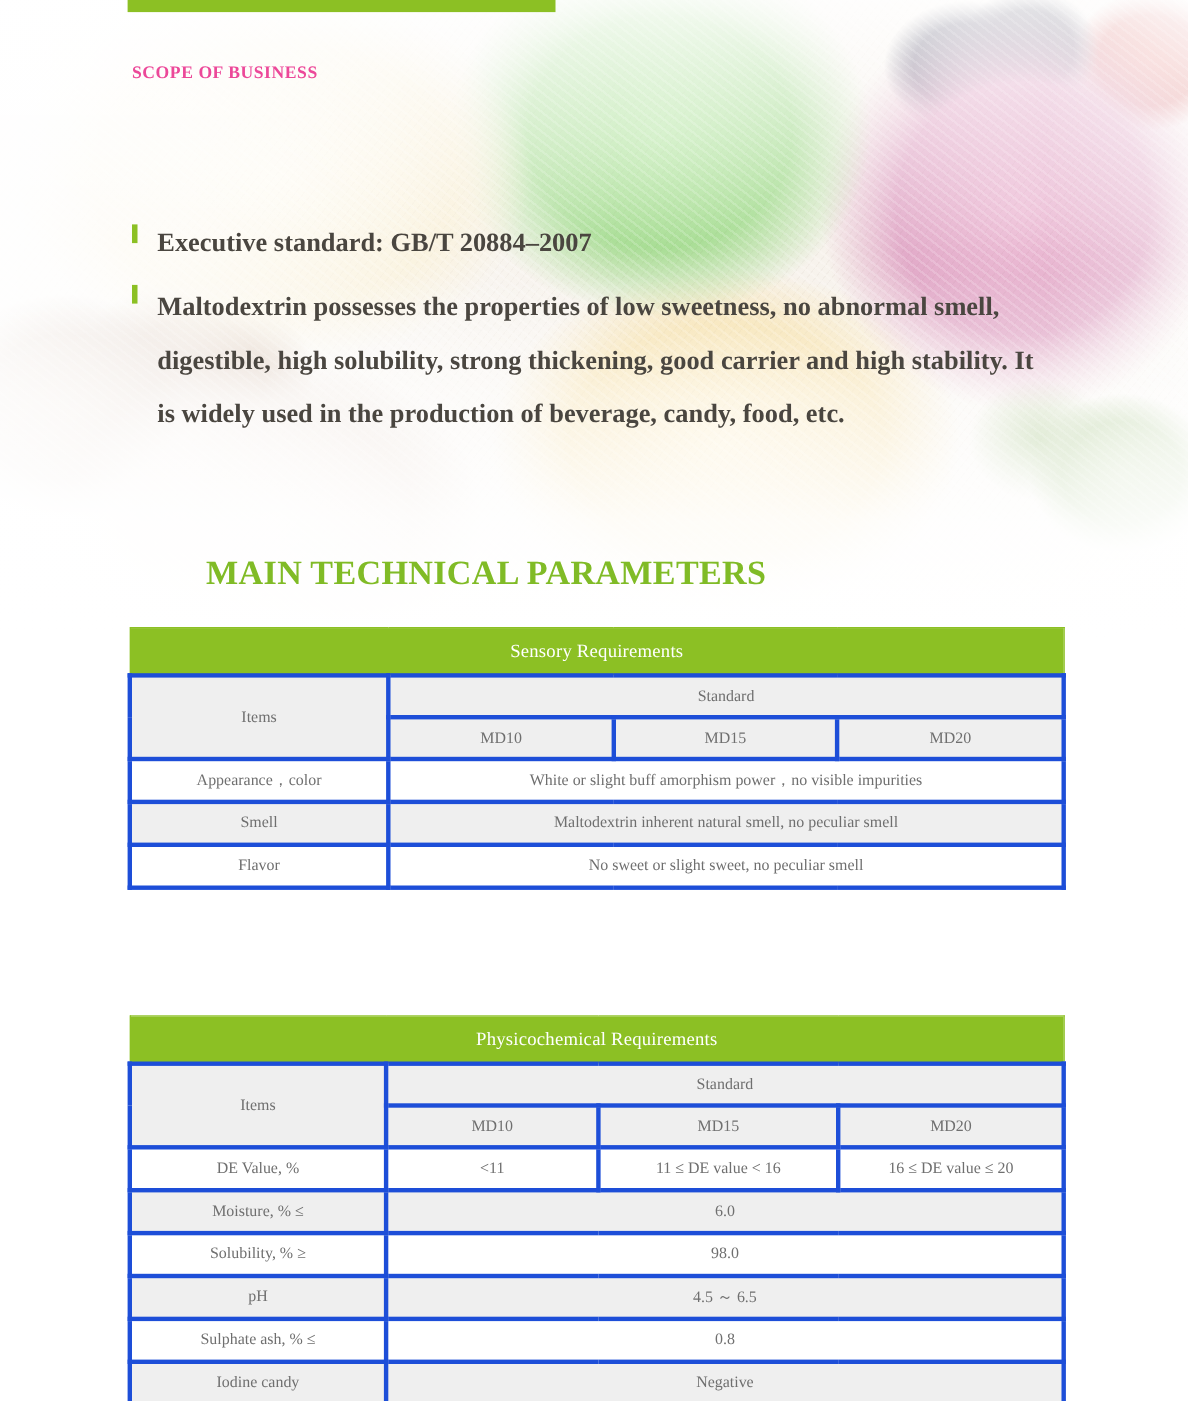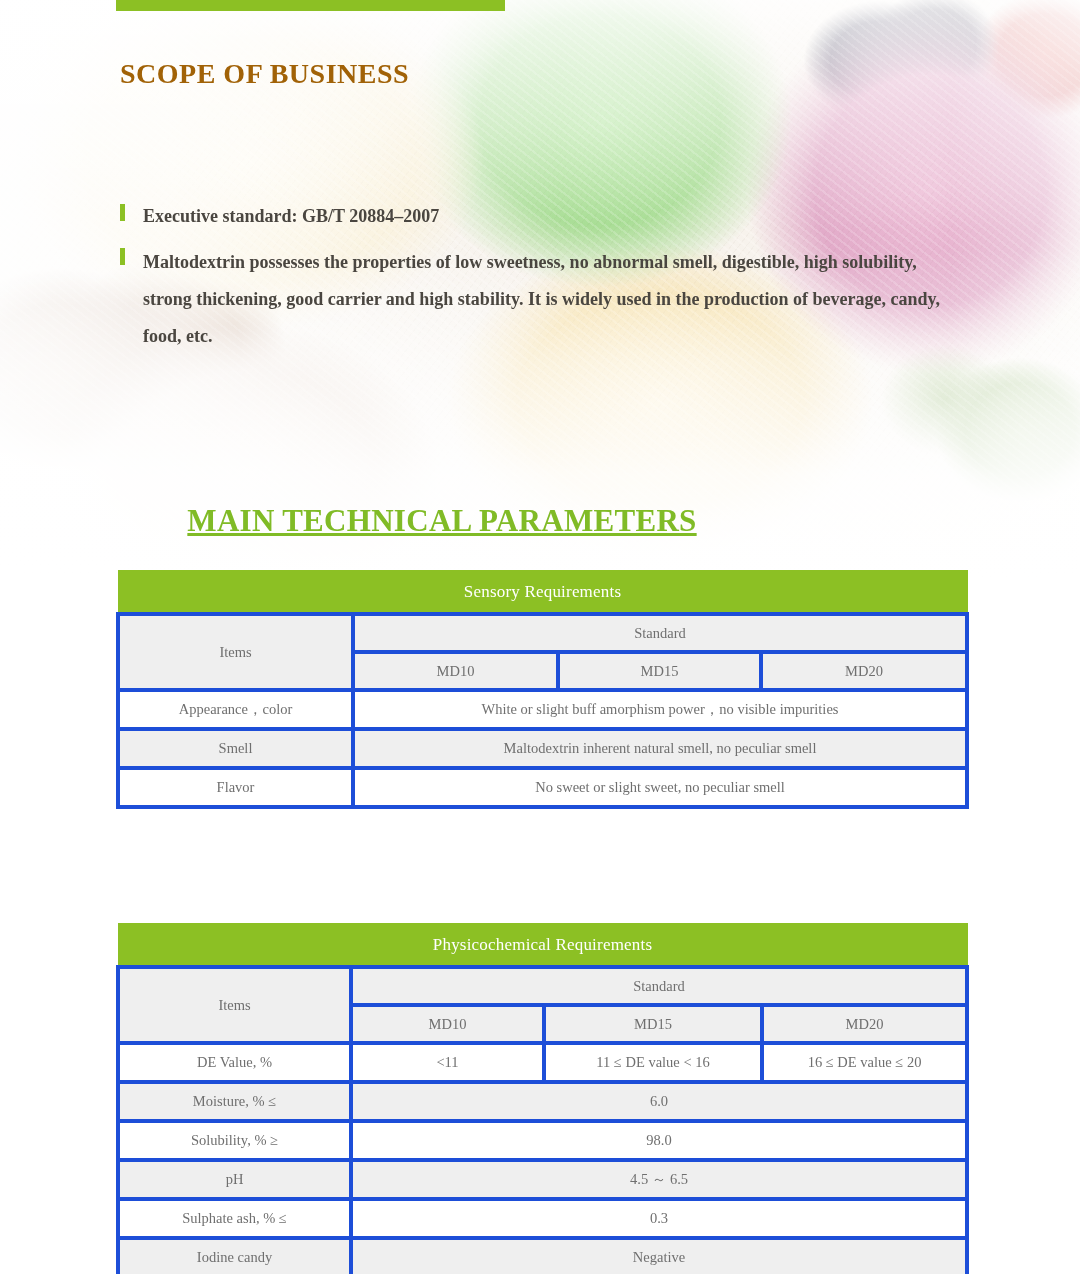--- a/index.html
+++ b/index.html
@@ -61,42 +61,42 @@
   
   #top-bar{
     position:absolute;left:116px;top:0;width:389px;height:11px;
     background:#8cc024;
   }
 
   
   #hero-text{position:absolute;left:0;top:0;width:1080px;height:580px;}
   #eyebrow{
     position:absolute;left:120px;top:58px;
-    font-size:28px;font-weight:bold;letter-spacing:.5px;color:#a16207;text-align:center;
+    font-size:16px;font-weight:bold;letter-spacing:.5px;color:#ec4899;text-align:center;
   }
   #main-title{
     position:absolute;left:118px;top:110px;
     font-size:48px;font-weight:bold;letter-spacing:.5px;color:#4a4640;
     line-height:1.1;
   }
   #bullets{position:absolute;left:120px;top:200px;width:830px;}
   .bullet{position:relative;padding-left:23px;margin-bottom:12px;}
   .bullet .mark{
     position:absolute;left:0;top:4px;width:5px;height:17px;background:#8cc024;
   }
   .bullet .btxt{
-    font-size:18px;font-weight:bold;color:#4a4640;line-height:1.78;
+    font-size:24px;font-weight:bold;color:#4a4640;line-height:1.78;
     display:block;
   }
   .bullet.long .btxt{line-height:2.05;}
 
   
   #section-heading{
     position:absolute;left:0;top:503px;width:884px;text-align:center;
-    font-size:31px;font-weight:bold;color:#80bb26;letter-spacing:.3px;text-decoration:underline;
+    font-size:31px;font-weight:bold;color:#80bb26;letter-spacing:.3px;
   }
 
   
   .tbl-wrap{position:absolute;left:116px;width:849px;}
   table.spec{
     width:849px;border-collapse:collapse;table-layout:fixed;
     font-size:14.5px;color:#6f6f6f;
   }
   table.spec td,table.spec th{
     border:4px solid #1d4ed8;
@@ -231,21 +231,21 @@
       <tr class="row-plain">
         <td class="h-row">Solubility, % ≥</td>
         <td class="h-row" colspan="3">98.0</td>
       </tr>
       <tr class="row-alt">
         <td class="h-row">pH</td>
         <td class="h-row" colspan="3">4.5 ～ 6.5</td>
       </tr>
       <tr class="row-plain">
         <td class="h-row">Sulphate ash, % ≤</td>
-        <td class="h-row" colspan="3">0.3</td>
+        <td class="h-row" colspan="3">0.8</td>
       </tr>
       <tr class="row-alt">
         <td class="h-row">Iodine candy</td>
         <td class="h-row" colspan="3">Negative</td>
       </tr>
     </tbody>
   </table>
 </div>
 
 </body></html>

